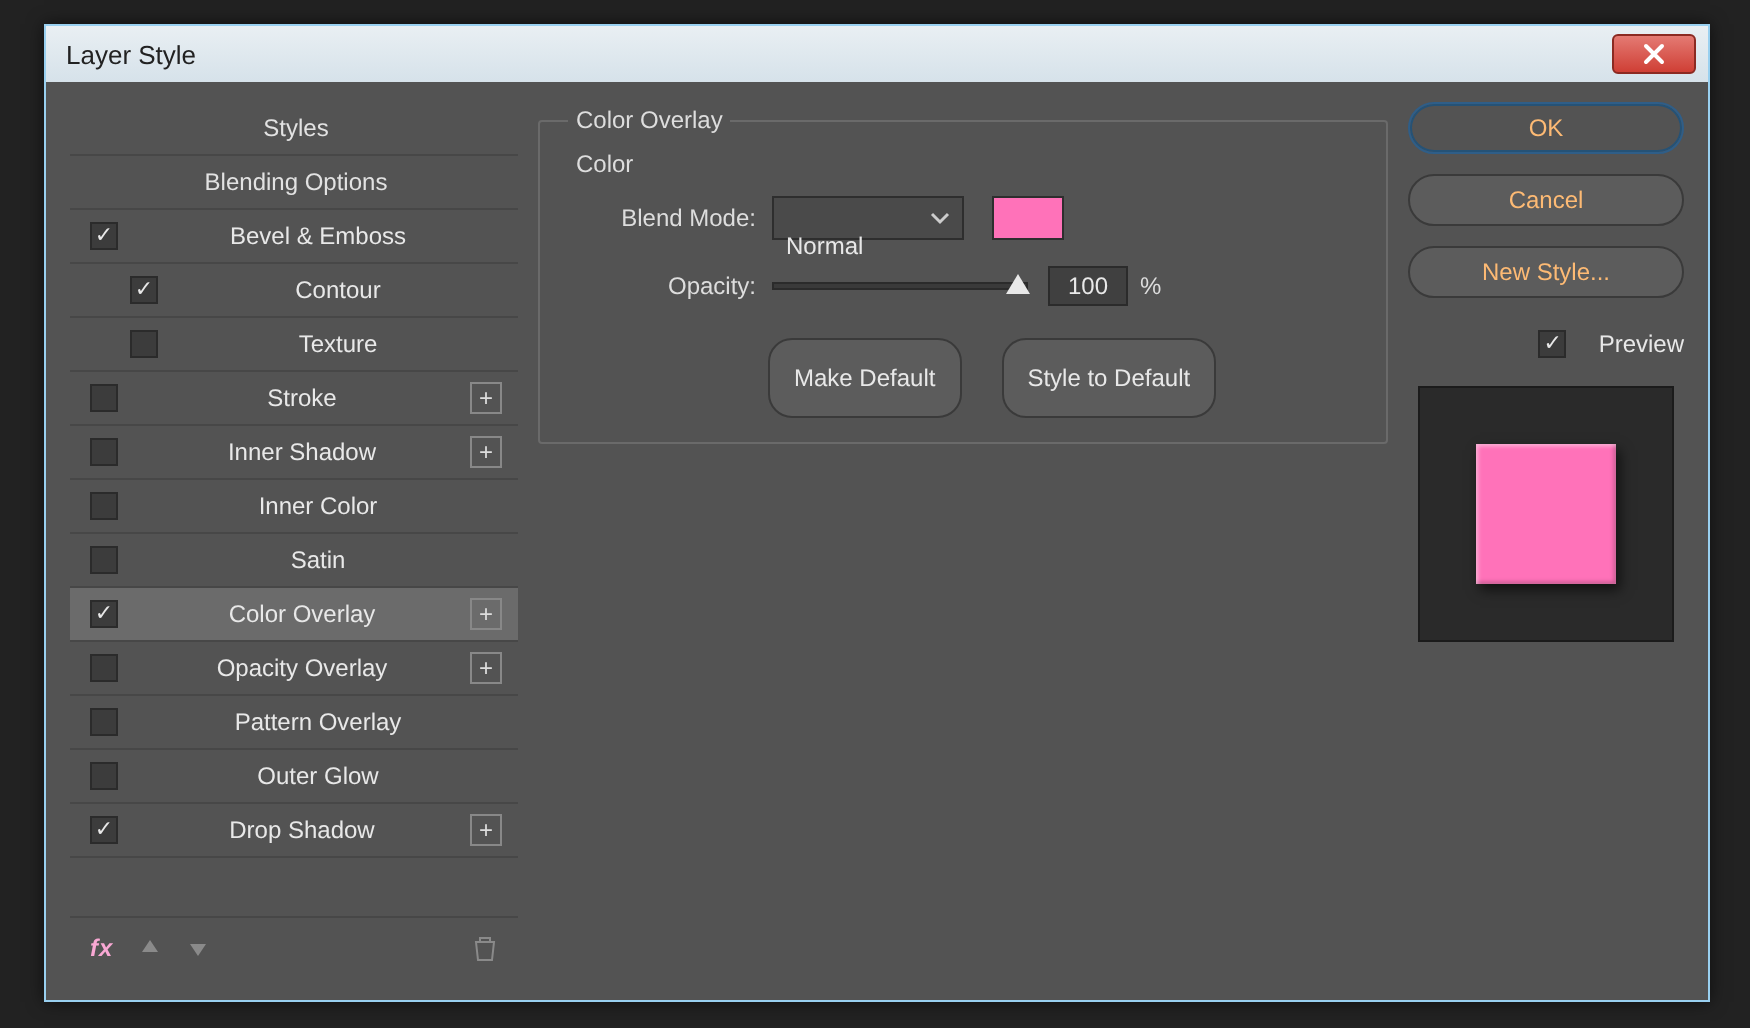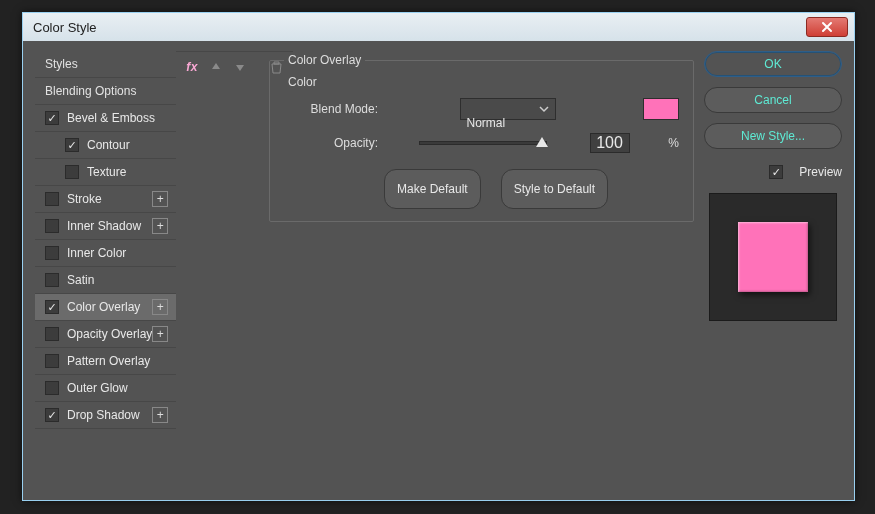--- a/index.html
+++ b/index.html
@@ -56,21 +56,22 @@
     top: 28px; left:0; right:0; bottom:0;
     padding: 10px 12px 12px 12px;
     display: flex;
     gap: 10px;
   }
   
   .styles-panel {
     width: 224px;
     background: #535353;
     display:flex;
-    flex-direction:row;
+    flex-direction:column;
+    text-align:center;
   }
   .styles-scroll { flex:1; }
   .style-row {
     height: 27px;
     display:flex;
     align-items:center;
     padding: 0 8px 0 10px;
     border-bottom: 1px solid #474747;
     cursor: default;
     position: relative;
@@ -136,21 +137,20 @@
   fieldset.group > legend {
     padding: 0 4px;
     font-size: 12px;
   }
   .inner-group-label { margin: -4px 0 8px 4px; font-size:12px; }
   .form-row {
     display:flex;
     align-items:center;
     margin: 0 0 10px 16px;
     height: 24px;
-    justify-content: space-between;
   }
   .form-label {
     width: 78px;
     text-align: right;
     margin-right: 8px;
   }
   .select {
     width: 96px; height:22px;
     background:#4a4a4a;
     border:1px solid #2e2e2e;
@@ -184,21 +184,21 @@
     border-right:6px solid transparent;
     border-bottom:10px solid #e8e8e8;
   }
   .num-input {
     width: 40px; height:20px;
     margin-left: 10px;
     background:#404040;
     border:1px solid #2b2b2b;
     color:#e8e8e8;
     text-align:center;
-    font-size:16px;
+    font-size:12px;
   }
   .pct { margin-left: 6px; }
   .btn-row {
     display:flex; gap: 20px;
     margin: 14px 0 0 100px;
   }
   .ps-button {
     min-width: 92px;
     height: 40px;
     background:#5c5c5c;
@@ -218,21 +218,21 @@
     flex-direction:column;
     gap: 10px;
     align-items:stretch;
   }
   .side-btn {
     height: 26px;
     border:1px solid #3a3a3a;
     border-radius: 13px;
     display:flex;align-items:center;justify-content:center;
     background:#5c5c5c;
-    color:#5eead4;
+    color:#fdba74;
     font-size:12px;
     cursor:pointer;
   }
   .side-btn.primary {
     background:#535353;
     border:1px solid #2f5e88;
     box-shadow: inset 0 0 0 1px #255276;
   }
   .preview-row {
     display:flex; align-items:center; justify-content:flex-end;
@@ -253,21 +253,21 @@
                 inset 1px 1px 2px rgba(255,255,255,.5),
                 inset -1px -1px 2px rgba(0,0,0,.25);
   }
 </style>
 </head>
 <body>
 
 <div class="backdrop">
   <div class="window">
     <div class="titlebar">
-      <span class="title">Color Style</span>
+      <span class="title">Layer Style</span>
       <div class="close-btn">
         <svg width="12" height="12" viewBox="0 0 12 12">
             <path d="M2 2 L10 10 M10 2 L2 10" stroke="#fff" stroke-width="2" stroke-linecap="round"></path>
           </svg>
       </div>
     </div>
 
     <div class="content">
 
       <div class="styles-panel">

